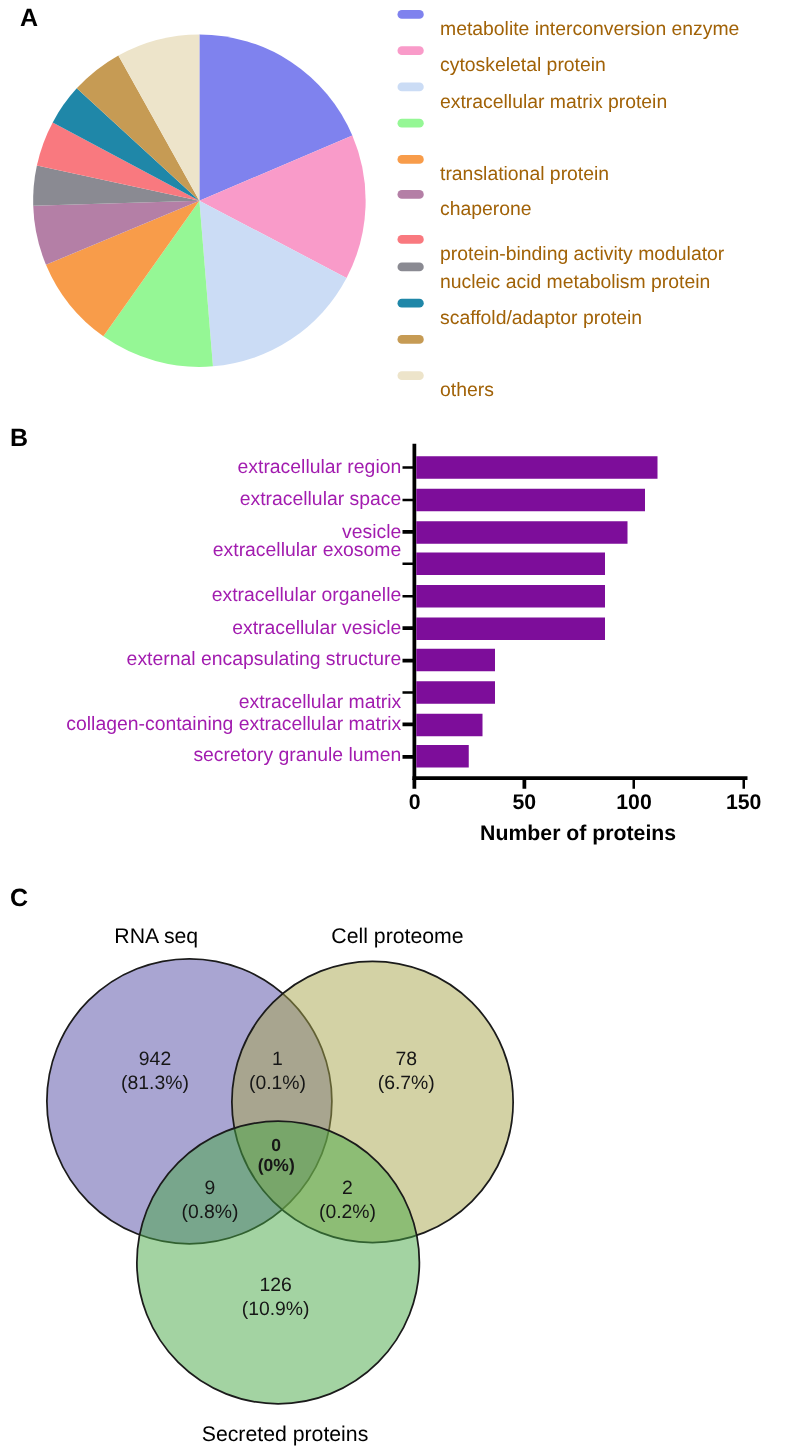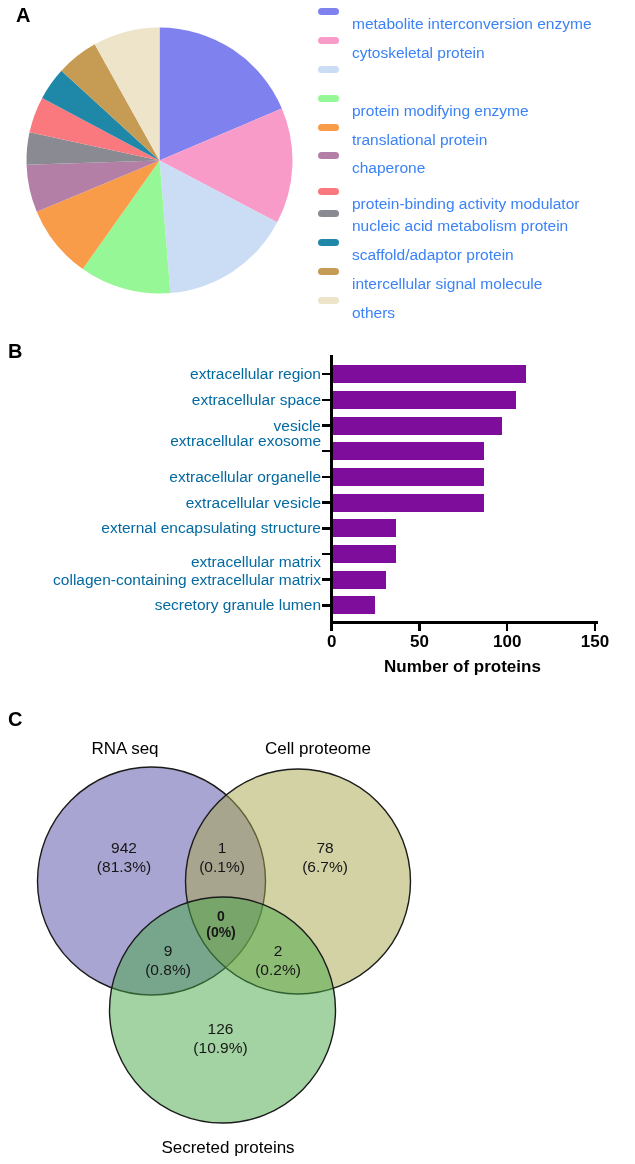--- a/index.html
+++ b/index.html
@@ -3,24 +3,24 @@
 <meta charset="utf-8">
 <style>
   html,body{margin:0;padding:0;background:#fff;}
   body{width:635px;height:1164px;position:relative;overflow:hidden;
        font-family:"Liberation Sans",sans-serif;color:#111;}
   .panel-letter{position:absolute;font-size:20px;font-weight:bold;color:#000;}
   
   #pie-legend{position:absolute;left:318px;top:0;margin:0;padding:0;list-style:none;width:317px;}
   #pie-legend li{position:absolute;left:0;height:28px;display:flex;align-items:center;}
   .swatch{width:21px;height:7px;border-radius:3.5px;margin-right:13px;flex:0 0 21px;}
-  .legend-label{font-size:15.5px;color:#3b82f6;white-space:nowrap;margin-top:25px;}
+  .legend-label{font-size:15.5px;color:#a16207;white-space:nowrap;margin-top:25px;}
   
   .bar-label{position:absolute;left:0;width:321px;height:20px;line-height:20px;
-             text-align:right;font-size:15.5px;color:#0369a1;white-space:nowrap;}
+             text-align:right;font-size:15.5px;color:#a21caf;white-space:nowrap;}
   .bar-rect{position:absolute;left:333px;height:18px;background:#7d0d9a;}
   .ytick{position:absolute;left:322px;width:10px;height:2.5px;background:#000;}
   .xtick{position:absolute;top:623px;width:2.5px;height:8px;background:#000;}
   .xtick-label{position:absolute;top:632px;width:60px;text-align:center;
                font-size:17px;font-weight:bold;color:#000;}
   #x-axis-title{position:absolute;left:340px;width:245px;top:657px;text-align:center;
                 font-size:17px;font-weight:bold;color:#000;}
   #y-axis-line{position:absolute;left:330px;top:355px;width:3px;height:269px;background:#000;}
   #x-axis-line{position:absolute;left:330px;top:620.5px;width:268px;height:3px;background:#000;}
   
@@ -54,24 +54,24 @@
     <li style="top: -2.3px;">
       <span class="swatch" style="background: rgb(127, 130, 238);"></span>
       <span class="legend-label">metabolite interconversion enzyme</span>
     </li>
     <li style="top: 26.55px;">
       <span class="swatch" style="background: rgb(249, 155, 201);"></span>
       <span class="legend-label">cytoskeletal protein</span>
     </li>
     <li style="top: 55.4px;">
       <span class="swatch" style="background: rgb(203, 220, 245);"></span>
+      <span class="legend-label">extracellular matrix protein</span>
     </li>
     <li style="top: 84.25px;">
       <span class="swatch" style="background: rgb(149, 247, 149);"></span>
-      <span class="legend-label">protein modifying enzyme</span>
     </li>
     <li style="top: 113.1px;">
       <span class="swatch" style="background: rgb(248, 156, 74);"></span>
       <span class="legend-label">translational protein</span>
     </li>
     <li style="top: 141.95px;">
       <span class="swatch" style="background: rgb(180, 127, 166);"></span>
       <span class="legend-label">chaperone</span>
     </li>
     <li style="top: 177px;">
@@ -81,21 +81,20 @@
     <li style="top: 199.65px;">
       <span class="swatch" style="background: rgb(138, 138, 146);"></span>
       <span class="legend-label">nucleic acid metabolism protein</span>
     </li>
     <li style="top: 228.5px;">
       <span class="swatch" style="background: rgb(31, 135, 168);"></span>
       <span class="legend-label">scaffold/adaptor protein</span>
     </li>
     <li style="top: 257.35px;">
       <span class="swatch" style="background: rgb(198, 155, 84);"></span>
-      <span class="legend-label">intercellular signal molecule</span>
     </li>
     <li style="top: 286.2px;">
       <span class="swatch" style="background: rgb(237, 228, 202);"></span>
       <span class="legend-label">others</span>
     </li>
   </ul>
 
 <div class="panel-letter" style="left:8px;top:340px;">B</div>
 
 <div id="bar-chart">

